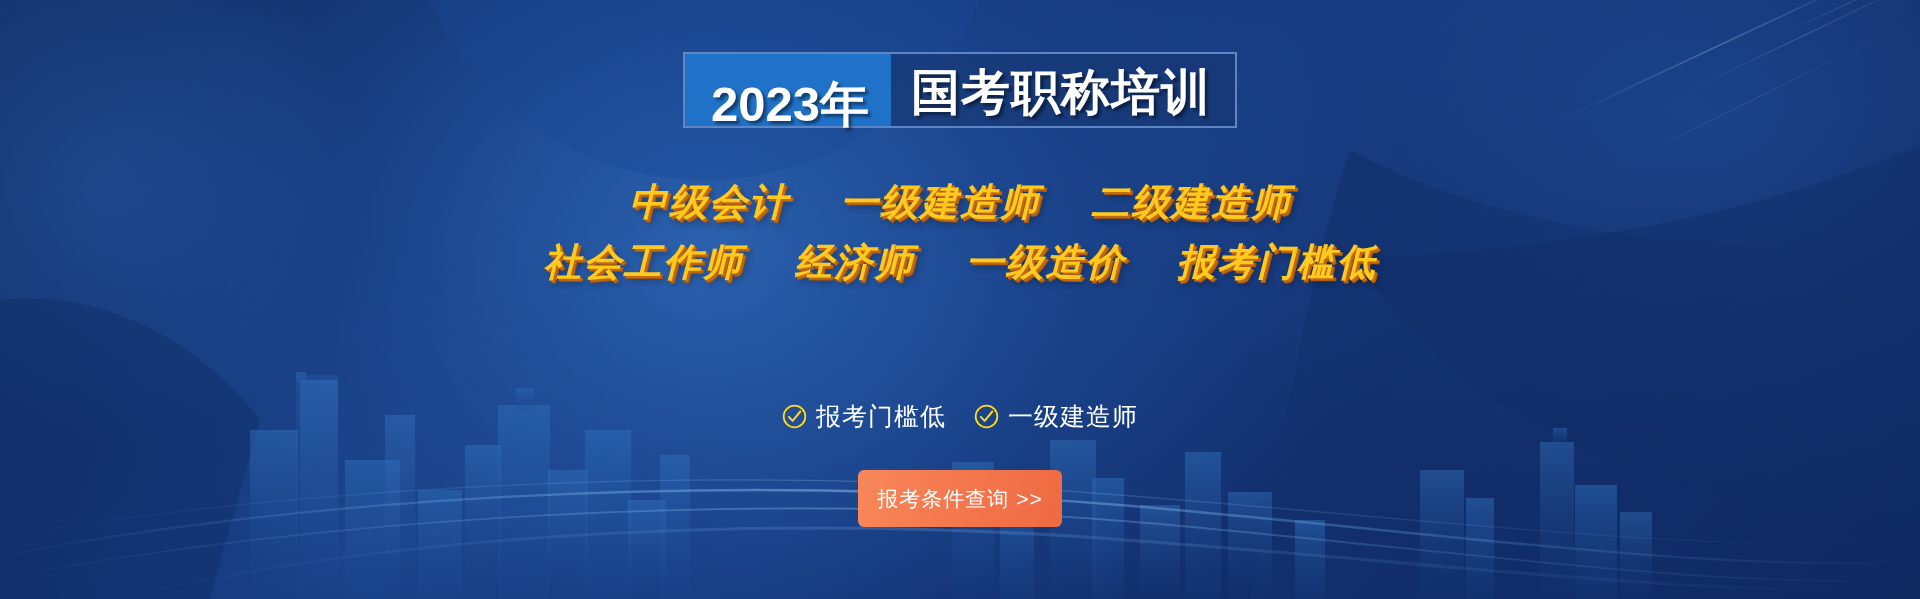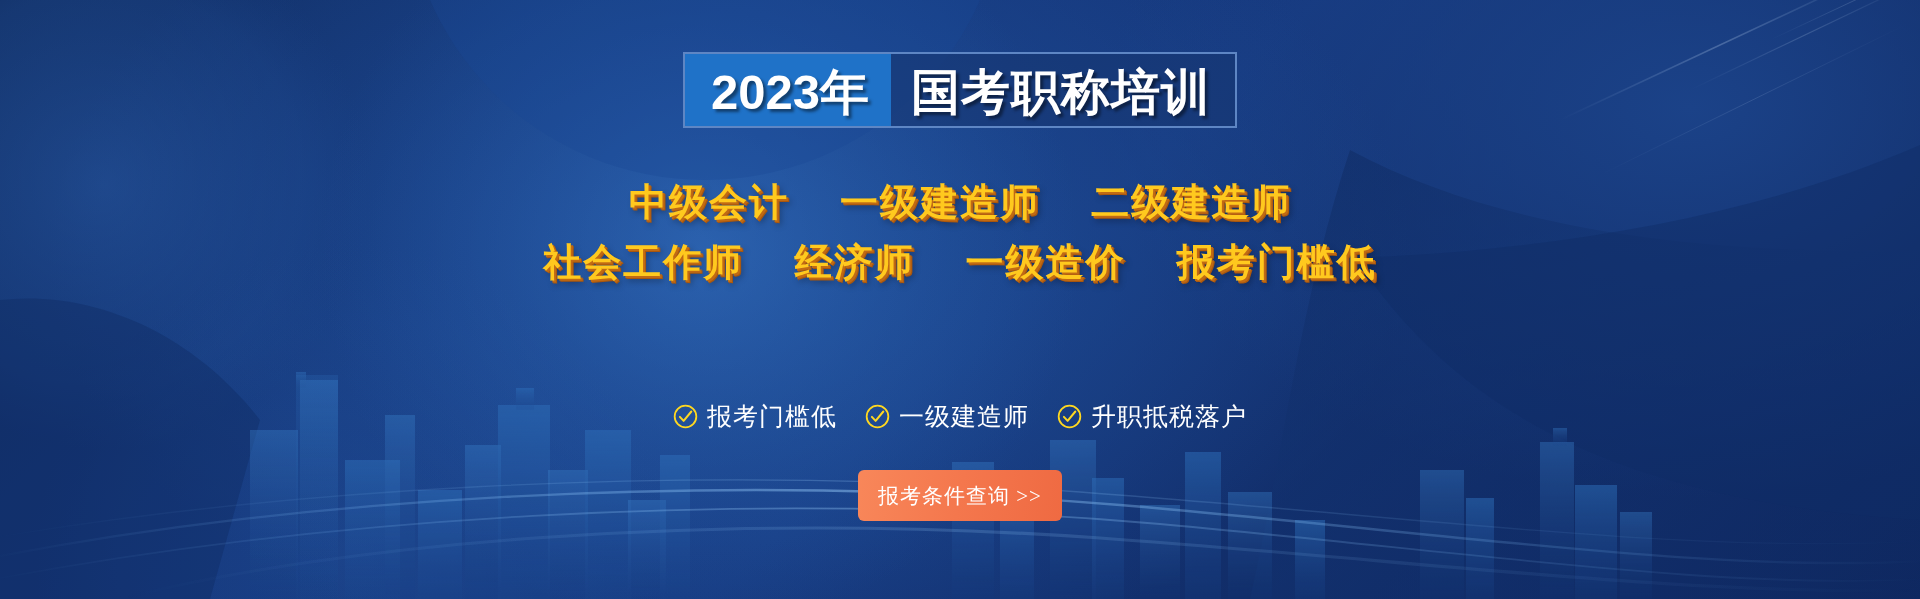--- a/index.html
+++ b/index.html
@@ -38,21 +38,21 @@
     border:2px solid #5e86c4;
     background:rgba(22,52,112,0.55);
     height:76px;
   }
   .title-year{
     background:#1f72c8;
     color:#ffffff;
     font-size:49px;
     font-weight:bold;
     line-height:76px;
-    padding:0 22px 0 26px;
+    padding:12px 22px 0 26px;
     letter-spacing:0px;
     text-shadow:3px 3px 3px rgba(0,0,0,0.45);
     white-space:nowrap;
   }
   .title-main{
     color:#ffffff;
     font-size:49px;
     font-weight:bold;
     line-height:76px;
     padding:0 24px 12px 20px;
@@ -65,20 +65,21 @@
   .courses{
     position:absolute;
     left:0; right:0;
     top:172px;
     text-align:center;
   }
   .course-line{
     color:#ffc91e;
     font-size:38px;
     font-weight:bold;
+    font-style:italic;
     letter-spacing:2px;
     line-height:60px;
     text-shadow:
        2px 2px 0 #c06a14,
        3px 3px 0 #a9560d,
        4px 5px 6px rgba(0,0,0,0.35);
     white-space:nowrap;
   }
   .course-line .gap{ display:inline-block; width:26px; }
 
@@ -116,27 +117,26 @@
     left:0; right:0;
     top:470px;
     display:flex;
     justify-content:center;
     align-items:center;
   }
   .btn{
     display:flex;
     align-items:center;
     justify-content:center;
-    height:51px;
+    height:57px;
     font-size:21px;
     letter-spacing:1px;
     white-space:nowrap;
     cursor:pointer;
     user-select:none;
-    font-family:Liberation Serif, serif;
   }
   .btn-primary{
     width:204px;
     border-radius:6px;
     background:linear-gradient(100deg,#f8875a 0%,#f4774d 50%,#ef6a42 100%);
     color:#ffffff;
     border:none;
   }
   .btn-ghost{
     width:204px;
@@ -282,27 +282,20 @@
     </div>
 
     <div class="feature">
       <svg class="check-icon" viewBox="0 0 24 24">
         <circle cx="12" cy="12" r="10.4" fill="none" stroke="#ffd820" stroke-width="1.7"></circle>
         <path d="M6.6 12.4 L10.2 16.2 L17.6 7.2" fill="none" stroke="#ffd820" stroke-width="1.9" stroke-linecap="round" stroke-linejoin="round"></path>
       </svg>
       <span class="feature-label">一级建造师</span>
     </div>
 
-    <div class="feature">
-      <svg class="check-icon" viewBox="0 0 24 24">
-        <circle cx="12" cy="12" r="10.4" fill="none" stroke="#ffd820" stroke-width="1.7"></circle>
-        <path d="M6.6 12.4 L10.2 16.2 L17.6 7.2" fill="none" stroke="#ffd820" stroke-width="1.9" stroke-linecap="round" stroke-linejoin="round"></path>
-      </svg>
-      <span class="feature-label">升职抵税落户</span>
-    </div>
 
   </div>
 
   <div class="cta-row">
     <div class="btn btn-primary">报考条件查询 &gt;&gt;</div>
   </div>
 
 </div>
 
 </body></html>

